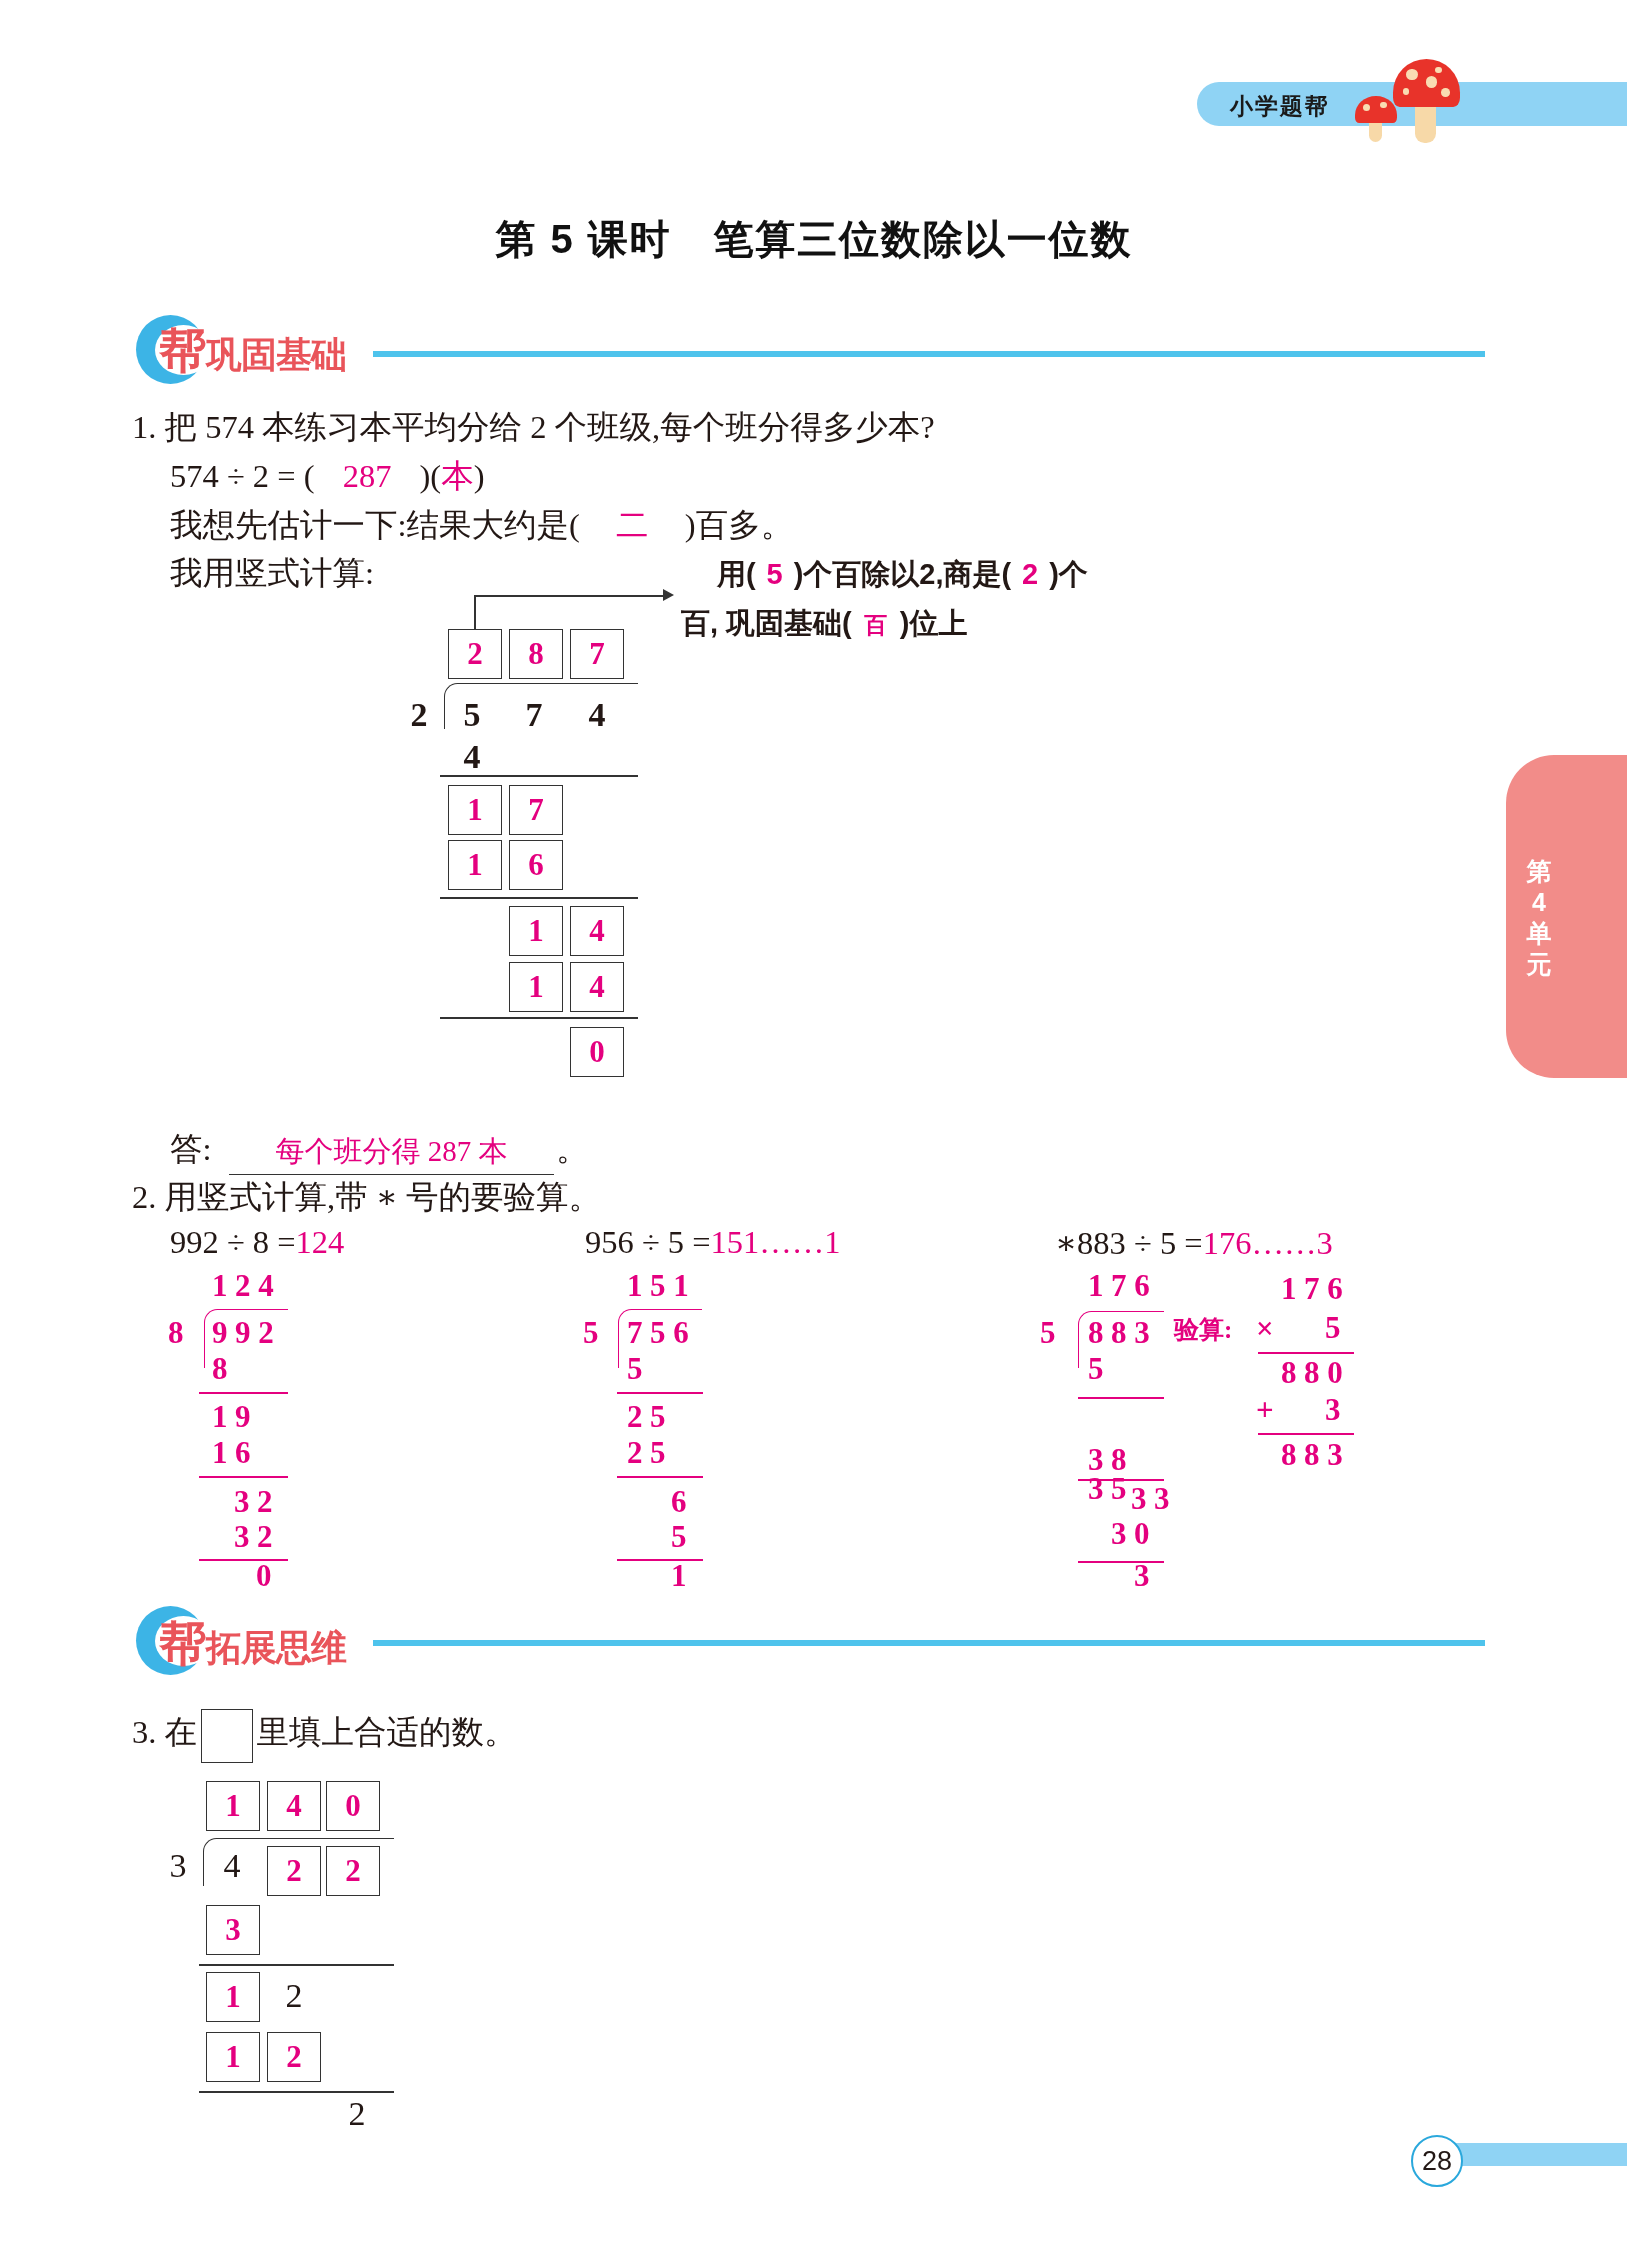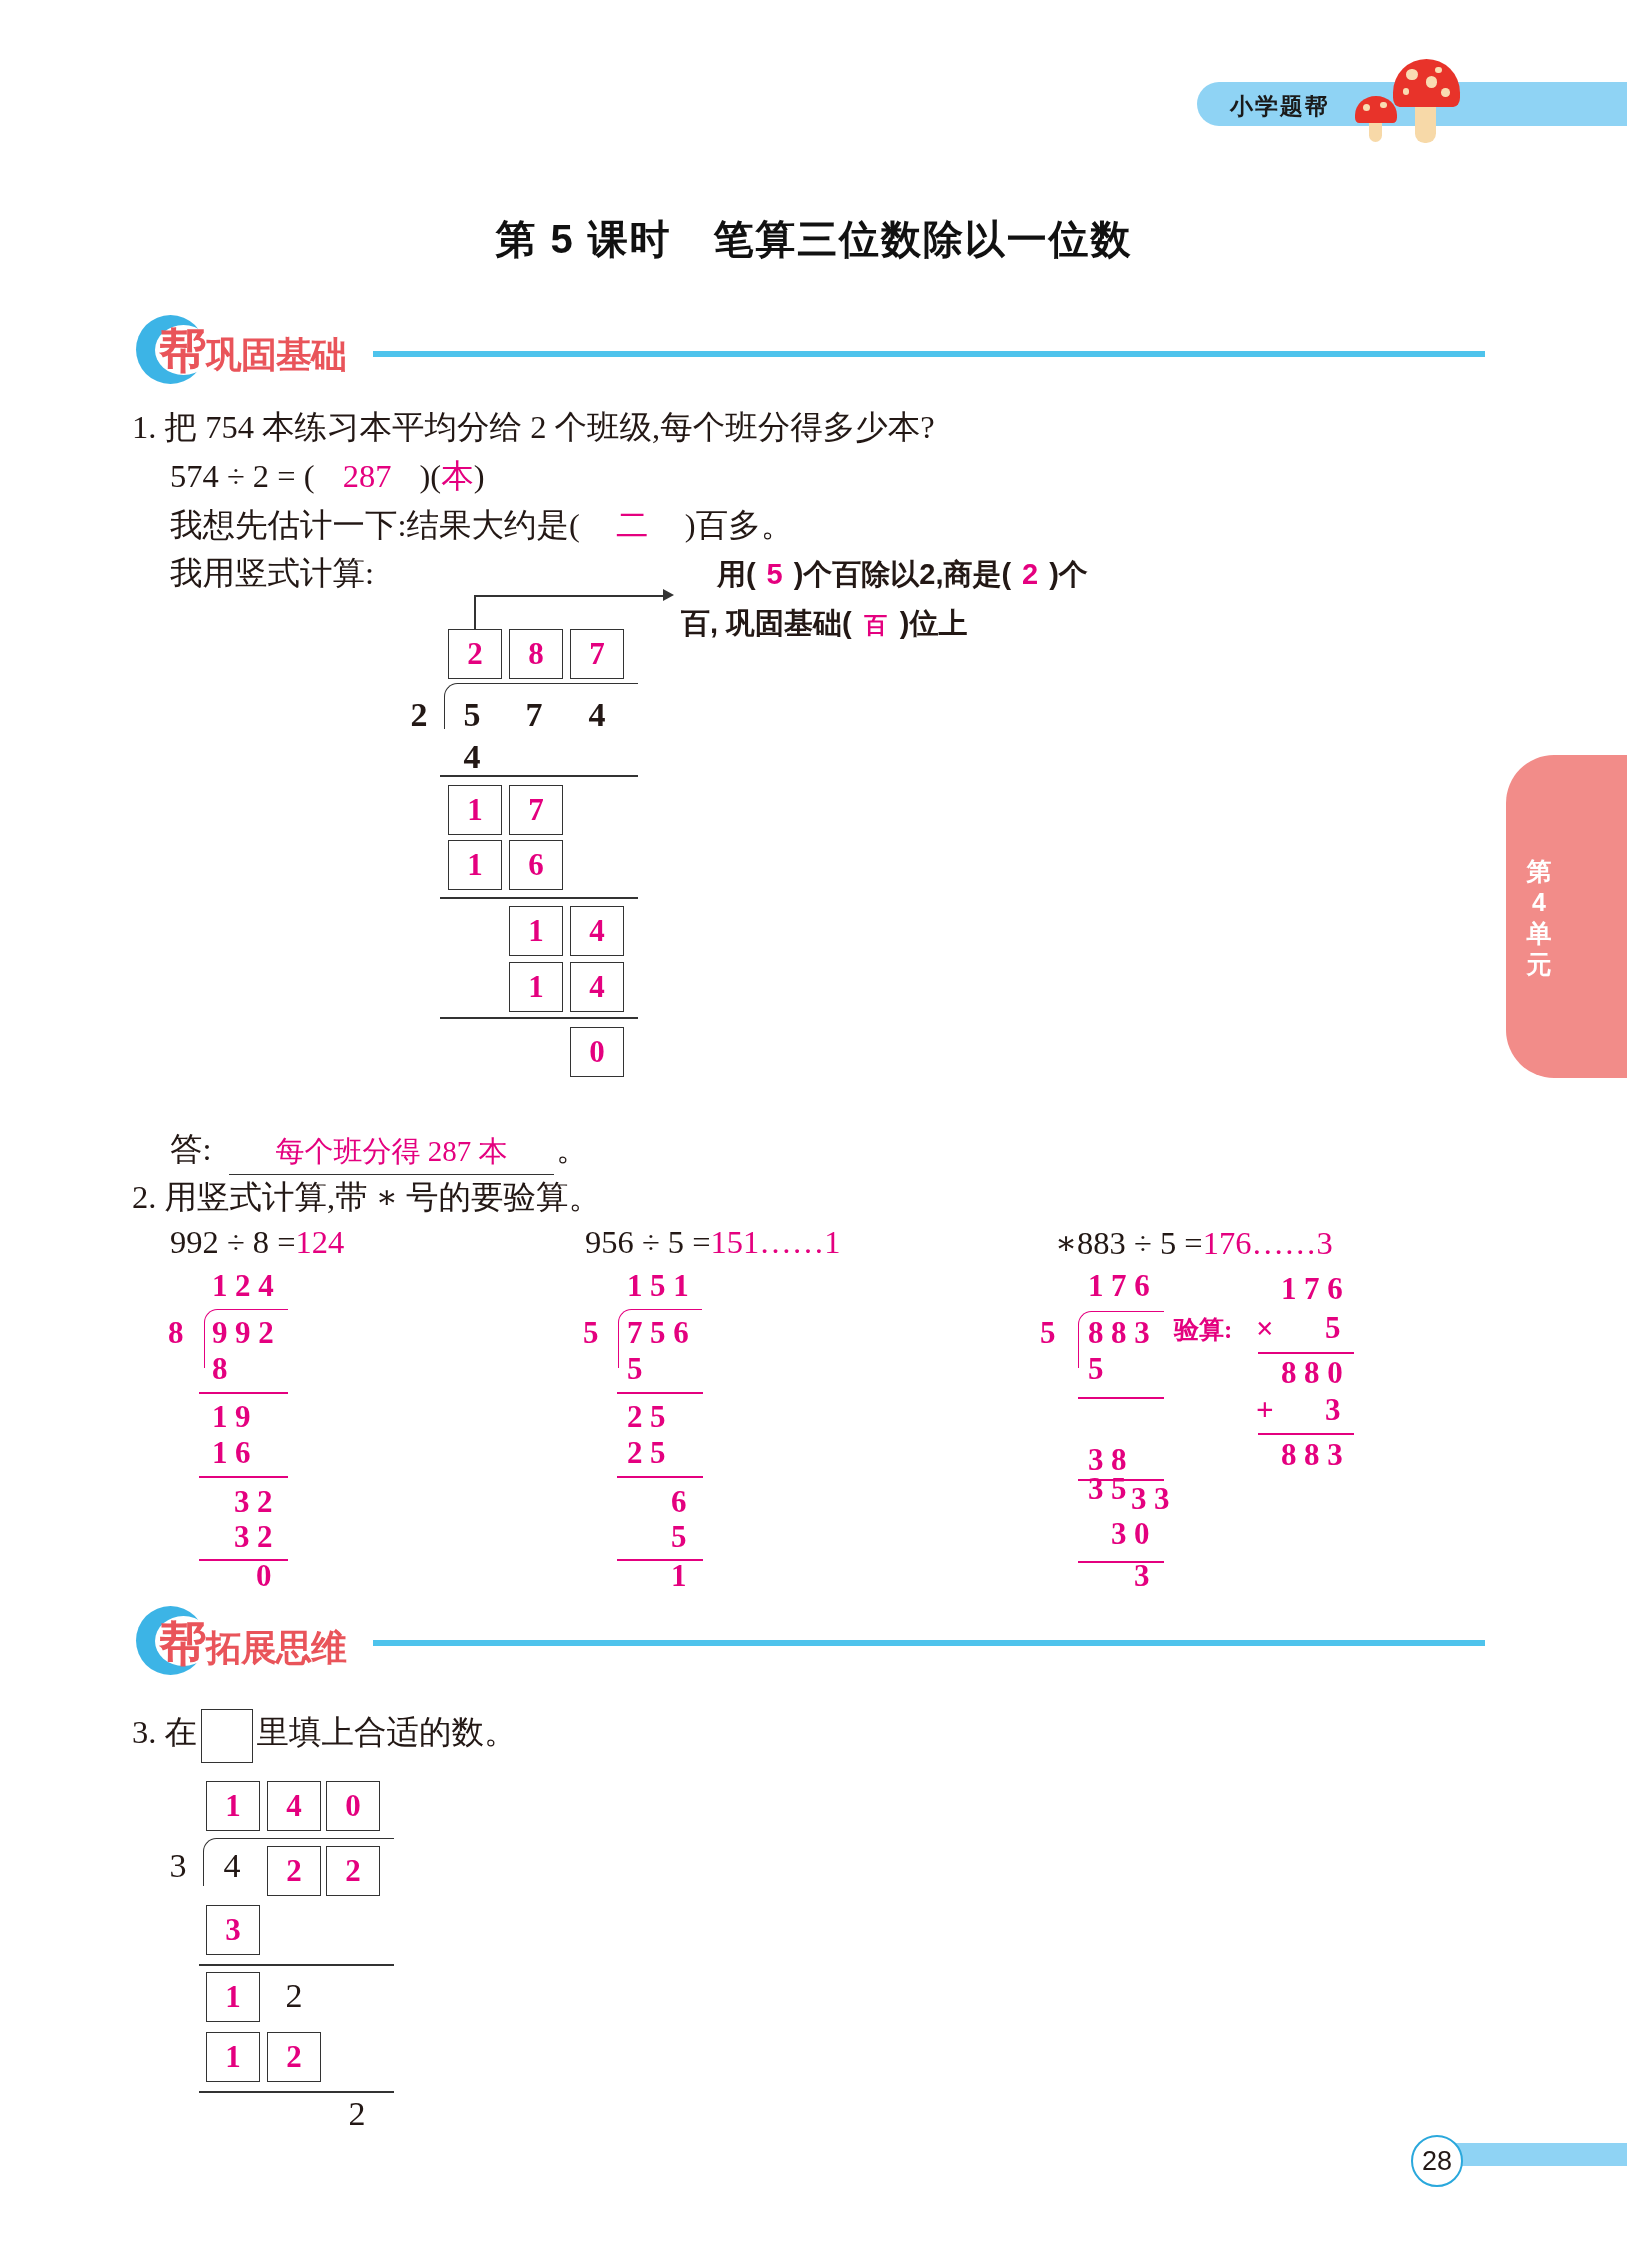--- a/index.html
+++ b/index.html
@@ -67,21 +67,21 @@
 </div>
 
 <div class="abs title">第 5 课时　笔算三位数除以一位数</div>
 
 <div class="abs sec-c" style="left:136px;top:315px;"></div>
 <div class="abs sec-label" style="left:159px;top:319px;">
   <span class="big">帮</span><span>巩固基础</span>
 </div>
 <div class="abs sec-line" style="left:373px;top:351px;width:1112px;"></div>
 
-<div class="abs q-text" style="left:132px;top:406px;">1. 把 754 本练习本平均分给 2 个班级,每个班分得多少本?</div>
+<div class="abs q-text" style="left:132px;top:406px;">1. 把 574 本练习本平均分给 2 个班级,每个班分得多少本?</div>
 <div class="abs q-text" style="left:170px;top:455px;">
   <span>574 ÷ 2 = (</span><span class="pink" style="display:inline-block;width:105px;text-align:center;">287</span><span>)(</span><span class="pink">本</span><span>)</span>
 </div>
 <div class="abs q-text" style="left:170px;top:504px;">
   <span>我想先估计一下:结果大约是(</span><span class="pink" style="display:inline-block;width:105px;text-align:center;">二</span><span>)百多。</span>
 </div>
 <div class="abs q-text" style="left:170px;top:552px;">我用竖式计算:</div>
 
 <div class="abs sans" style="left:717px;top:555px;font-size:29px;font-weight:bold;white-space:nowrap;">
   <span>用(</span><span class="pink" style="display:inline-block;width:38px;text-align:center;">5</span><span>)个百除以2,商是(</span><span class="pink" style="display:inline-block;width:38px;text-align:center;">2</span><span>)个</span>

